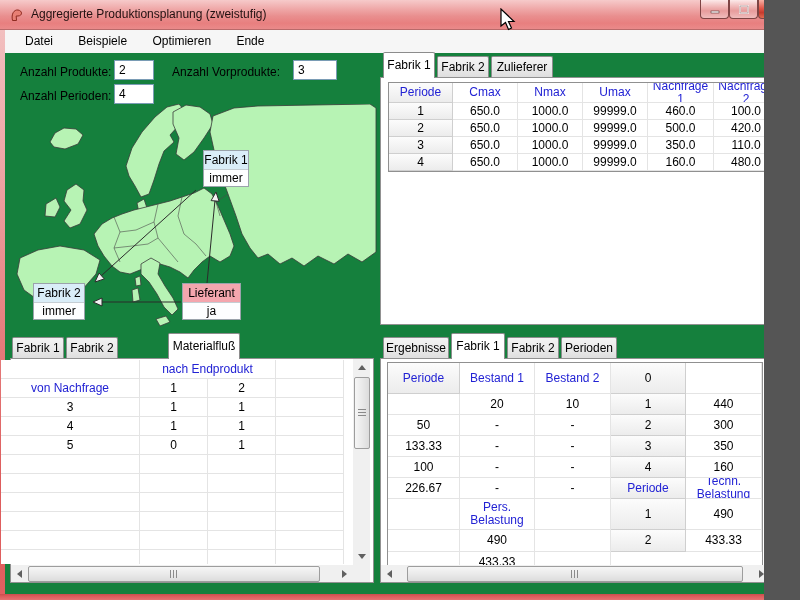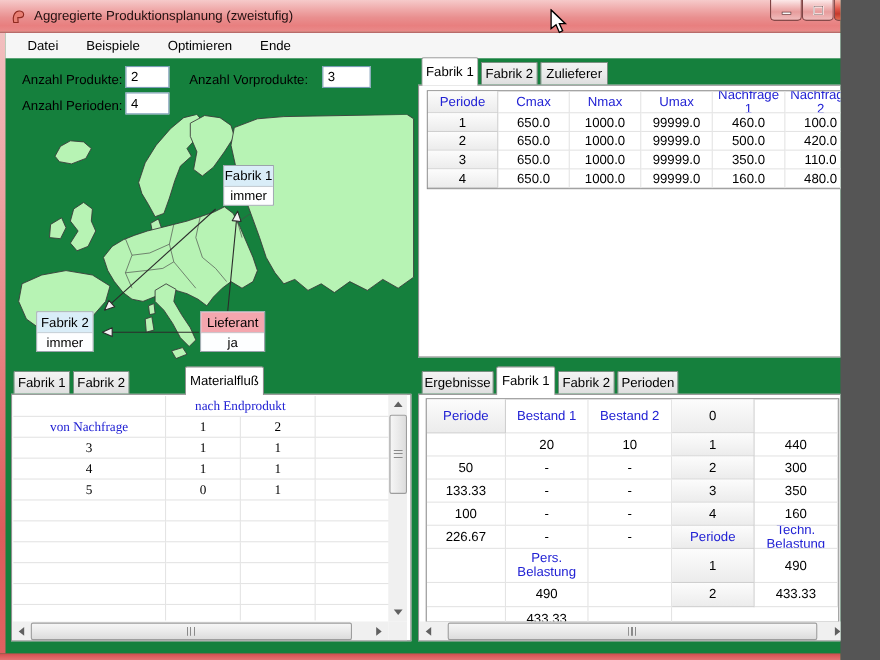--- a/index.html
+++ b/index.html
@@ -205,21 +205,21 @@
     <div class="c">1000.0</div>
     <div class="c">99999.0</div>
     <div class="c">160.0</div>
     <div class="c">480.0</div>
   </div>
 
   <div class="tab" style="left:12px;width:52px;">Fabrik 1</div>
   <div class="tab" style="left:66px;width:52px;">Fabrik 2</div>
   <div class="tab active" style="left:120px;width:72px;margin-left:48px;">Materialfluß</div>
   <div class="panel" style="left:10px;top:358px;width:364px;height:225px;"></div>
-  <div class="g" style="left:12px;top:360px;width:343px;height:204px;overflow:hidden;grid-template-columns:139px 68px 68px 68px;grid-auto-rows:19px;font-family:Liberation Serif, serif;">
+  <div class="g" style="left:1px;top:360px;width:343px;height:204px;overflow:hidden;grid-template-columns:139px 68px 68px 68px;grid-auto-rows:19px;">
     <div class="c"></div>
     <div class="c h" style="grid-column:2/4">nach Endprodukt</div>
     <div class="c"></div>
 
     <div class="c h">von Nachfrage</div>
     <div class="c">1</div>
     <div class="c">2</div>
     <div class="c"></div>
 
     <div class="c">3</div>

